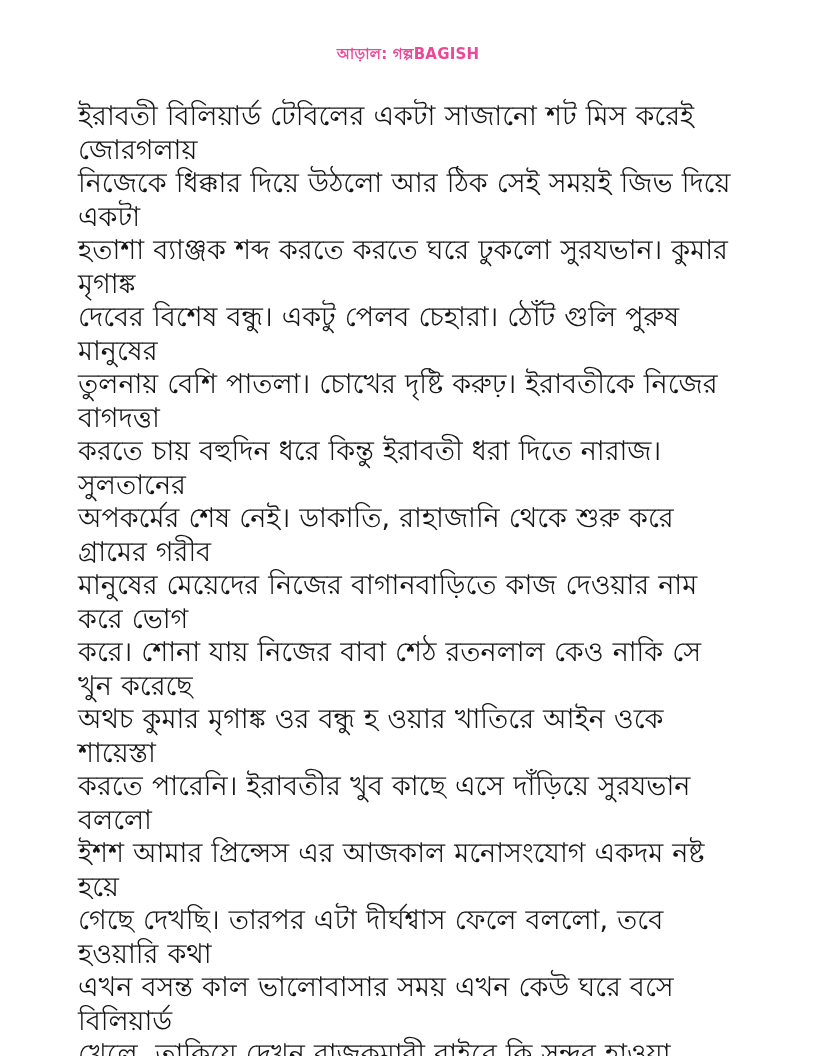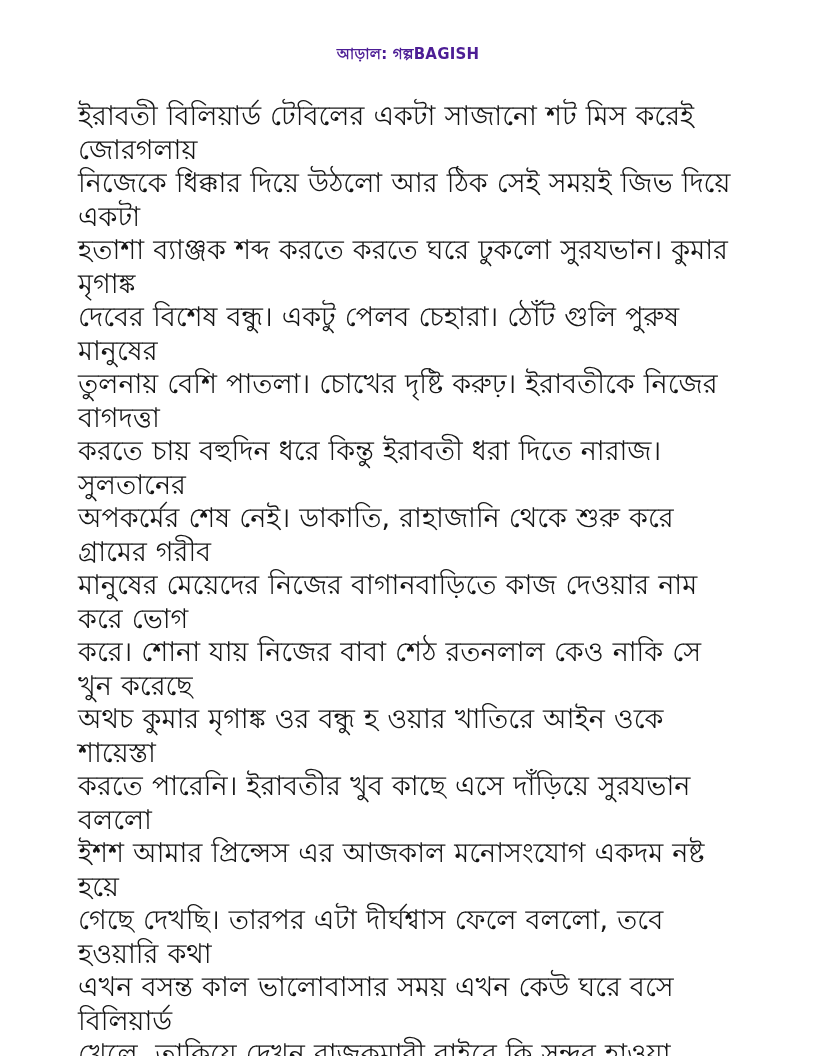--- a/index.html
+++ b/index.html
@@ -16,21 +16,21 @@
       margin: 0 auto;
     }
     .page-header {
       position: absolute;
       top: 42px;
       left: 0;
       right: 0;
       text-align: center;
       font-size: 15px;
       font-weight: 600;
-      color: #4c1d95;
+      color: #ec4899;
       letter-spacing: 0.2px;
     }
     .story-text {
       position: absolute;
       top: 99px;
       left: 78px;
       width: 666px;
       font-size: 27px;
       line-height: 33.5px;
       color: #161616;

